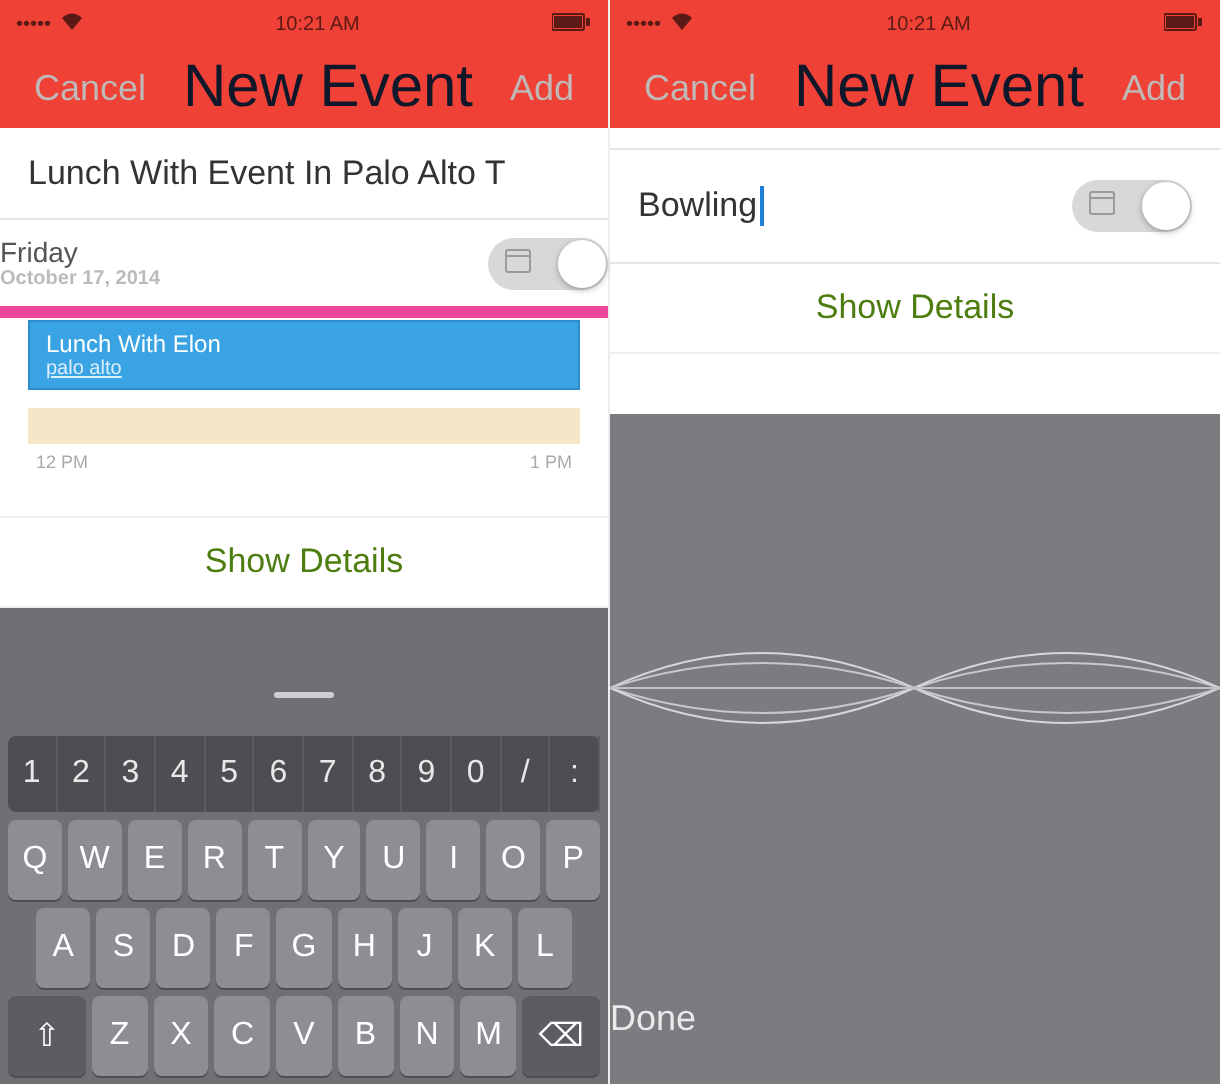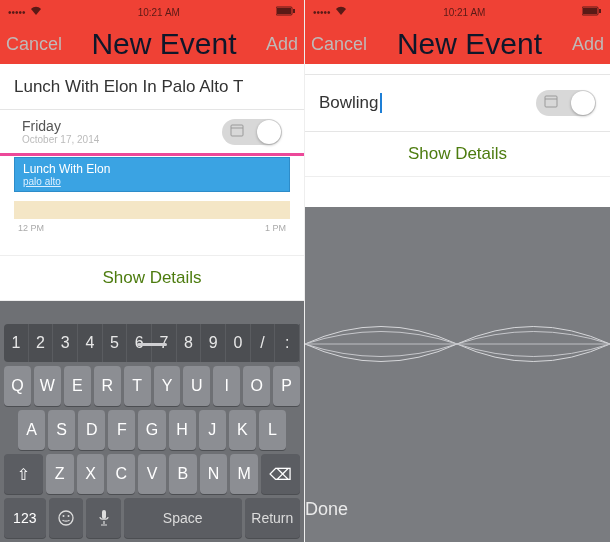--- a/index.html
+++ b/index.html
@@ -3,32 +3,32 @@
 <meta charset="utf-8">
 <style>
   * { box-sizing: border-box; margin: 0; padding: 0; font-family: -apple-system, Helvetica, Arial, sans-serif; }
   body { width: 610px; height: 542px; background: #fff; display: flex; overflow: hidden; }
   .phone { width: 305px; height: 542px; display: flex; flex-direction: column; position: relative; }
   .phone.left { border-right: 1px solid #eee; }
 
   
   .statusbar { height: 24px; background: #ef4135; color: #5a1a16; display: flex; align-items: center; justify-content: space-between; padding: 0 8px; font-size: 10px; }
   .sb-left, .sb-right { display: flex; align-items: center; gap: 4px; }
-  .navbar { height: 40px; background: #ef4135; display: flex; align-items: center; justify-content: space-between; padding: 0 6px; }
+  .navbar { height: 40px; background: #ef4135; display: flex; align-items: center; justify-content: space-between; padding: 0 17px; }
   .navbar .title { color: #0f172a; font-size: 30px; font-weight: 400; }
   .navbar .btn { color: #bfb9b8; font-size: 18px; }
 
   
   .event-input-row { padding: 12px 14px; border-bottom: 1px solid #e5e5e5; font-size: 17px; color: #333; display: flex; align-items: center; min-height: 46px; }
   .right .event-input-row { min-height: 58px; border-top: 1px solid #e5e5e5; margin-top: 10px; }
   .right .event-input-row .cursor { border-right: 2px solid #1e7fd6; height: 20px; display: inline-block; margin-left: 1px; }
 
-  .date-row { display: flex; align-items: center; justify-content: space-between; padding: 8px 22px; border-bottom: 3px solid #ec4899; }
+  .date-row { display: flex; align-items: center; justify-content: space-between; padding: 8px 0; border-bottom: 6px solid #ec4899; }
   .date-labels { font-size: 14px; color: #555; }
-  .date-labels .sub { font-size: 10px; color: #bbb; }
+  .date-labels .sub { font-size: 10px; color: #bbb; font-weight: bold; }
   .toggle { width: 60px; height: 26px; border-radius: 13px; background: #d8d8d8; position: relative; }
   .toggle .label { position: absolute; left: 8px; top: 4px; font-size: 11px; color: #999; }
   .toggle .knob { width: 24px; height: 24px; border-radius: 50%; background: #fff; box-shadow: 0 1px 3px rgba(0,0,0,0.3); position: absolute; right: 1px; top: 1px; }
 
   .event-chip { margin: 1px 14px; background: #3aa3e3; border: 1px solid #2d8cc9; padding: 4px 8px; font-size: 12px; color: #fff; }
   .event-chip .sub { font-size: 10px; color: #dcefff; text-decoration: underline; }
   .timeline { height: 18px; margin: 8px 14px 2px 14px; background: #f4e6c6; }
   .time-row { display: flex; justify-content: space-between; padding: 2px 18px 22px 18px; font-size: 9px; color: #aaa; border-bottom: 1px solid #eee; }
   .show-details { text-align: center; padding: 12px 0; color: #4d7c0f; font-size: 17px; border-bottom: 1px solid #eee; }
 
@@ -75,21 +75,21 @@
       </span>
     </div>
   </div>
   <div class="navbar">
     <span class="btn">Cancel</span>
     <span class="title">New Event</span>
     <span class="btn">Add</span>
   </div>
 
   <div class="event-input-row">
-    <span>Lunch With Elon In Palo Alto T</span>
+    <span>Lunch With Event In Palo Alto T</span>
   </div>
 
   <div class="date-row">
     <div class="date-labels">
       <div>Friday</div>
       <div class="sub">October 17, 2014</div>
     </div>
     <div class="toggle">
       <span class="label">
         <svg width="14" height="14" viewBox="0 0 14 14">
@@ -155,39 +155,20 @@
       <div class="key dark wide">⇧</div>
       <div class="key">Z</div>
       <div class="key">X</div>
       <div class="key">C</div>
       <div class="key">V</div>
       <div class="key">B</div>
       <div class="key">N</div>
       <div class="key">M</div>
       <div class="key dark wide">⌫</div>
     </div>
-    <div class="krow">
-      <div class="key dark num">123</div>
-      <div class="key dark">
-        <svg width="18" height="18" viewBox="0 0 18 18">
-            <circle cx="9" cy="9" r="7" fill="none" stroke="#ddd" stroke-width="1.3"></circle>
-            <circle cx="6.5" cy="7" r="1" fill="#ddd"></circle>
-            <circle cx="11.5" cy="7" r="1" fill="#ddd"></circle>
-            <path d="M5.5 11c1 1.5 6 1.5 7 0" stroke="#ddd" fill="none" stroke-width="1.3"></path>
-          </svg>
-      </div>
-      <div class="key dark">
-        <svg width="14" height="18" viewBox="0 0 14 18">
-            <rect x="5" y="1" width="4" height="9" rx="2" fill="#ddd"></rect>
-            <path d="M3 8c0 3 8 3 8 0M7 12v3M4 16h6" stroke="#ddd" fill="none" stroke-width="1.2"></path>
-          </svg>
-      </div>
-      <div class="key dark space">Space</div>
-      <div class="key dark ret">Return</div>
-    </div>
   </div>
 </div>
 
 <div class="phone right">
   <div class="statusbar">
     <div class="sb-left">
       <span>•••••</span>
       <span>
         <svg width="12" height="10" viewBox="0 0 12 10">
             <path d="M6 9L1 3c3-3 7-3 10 0z" fill="#5a1a16"></path>

